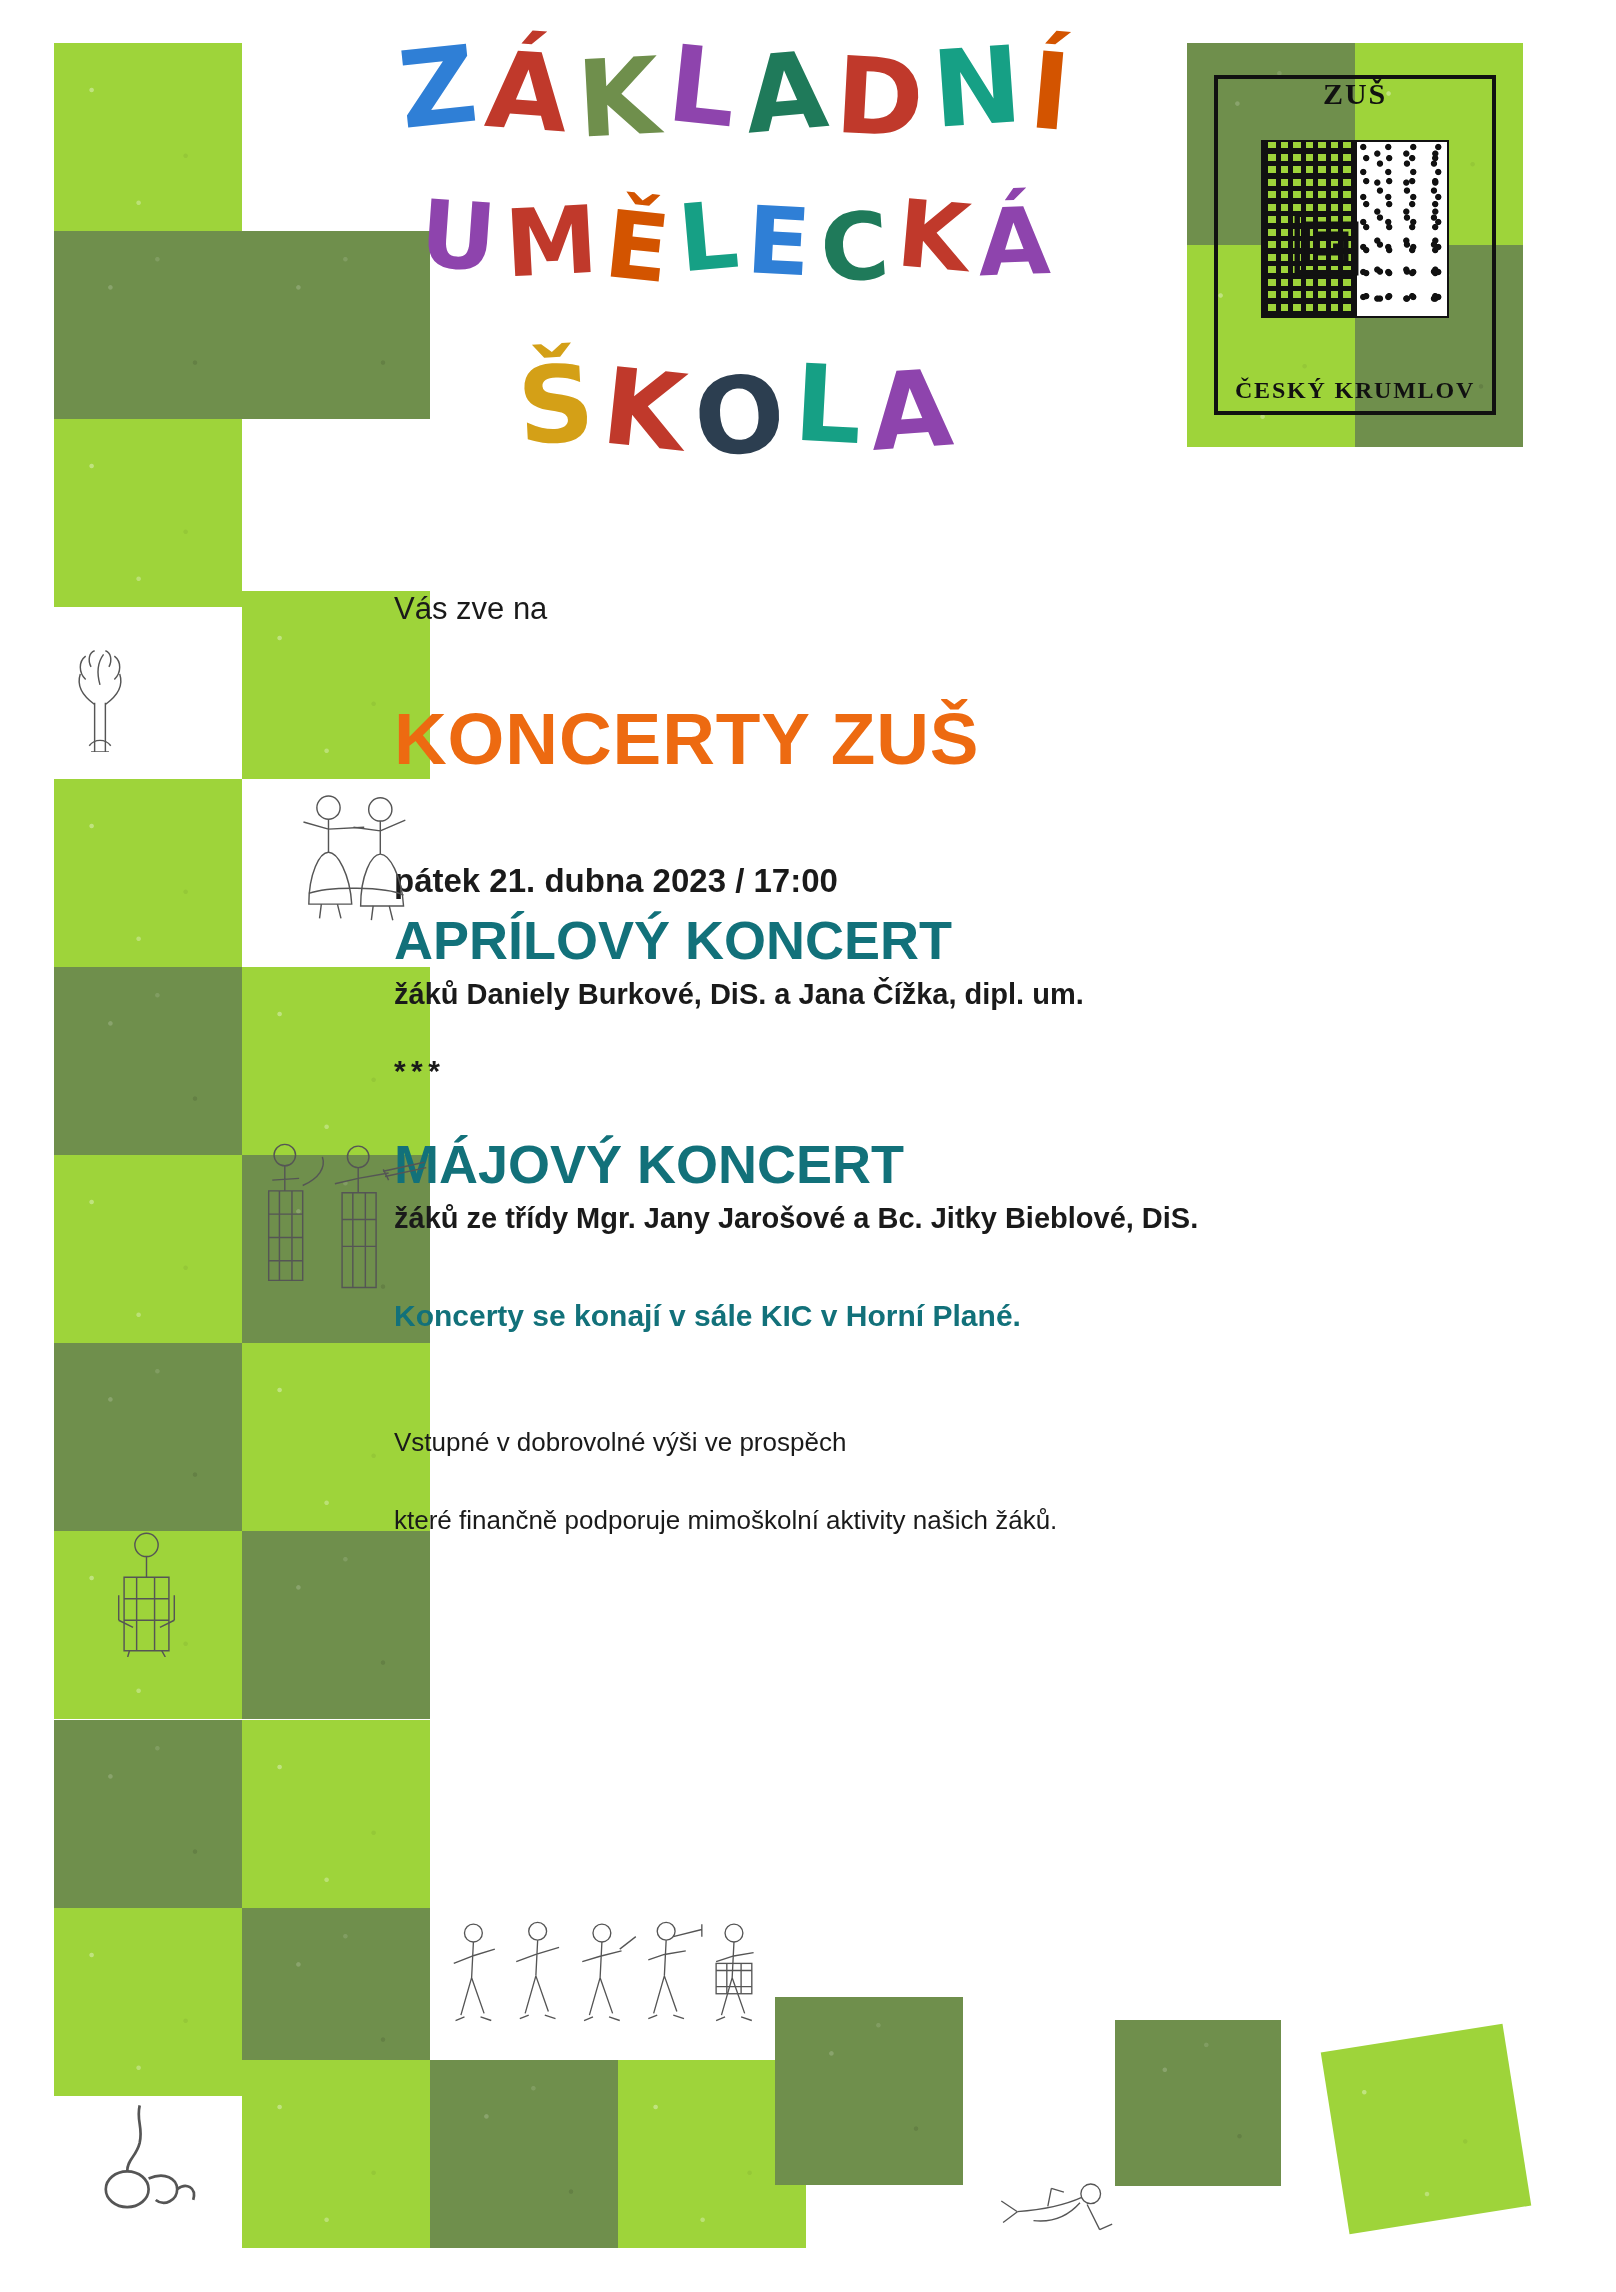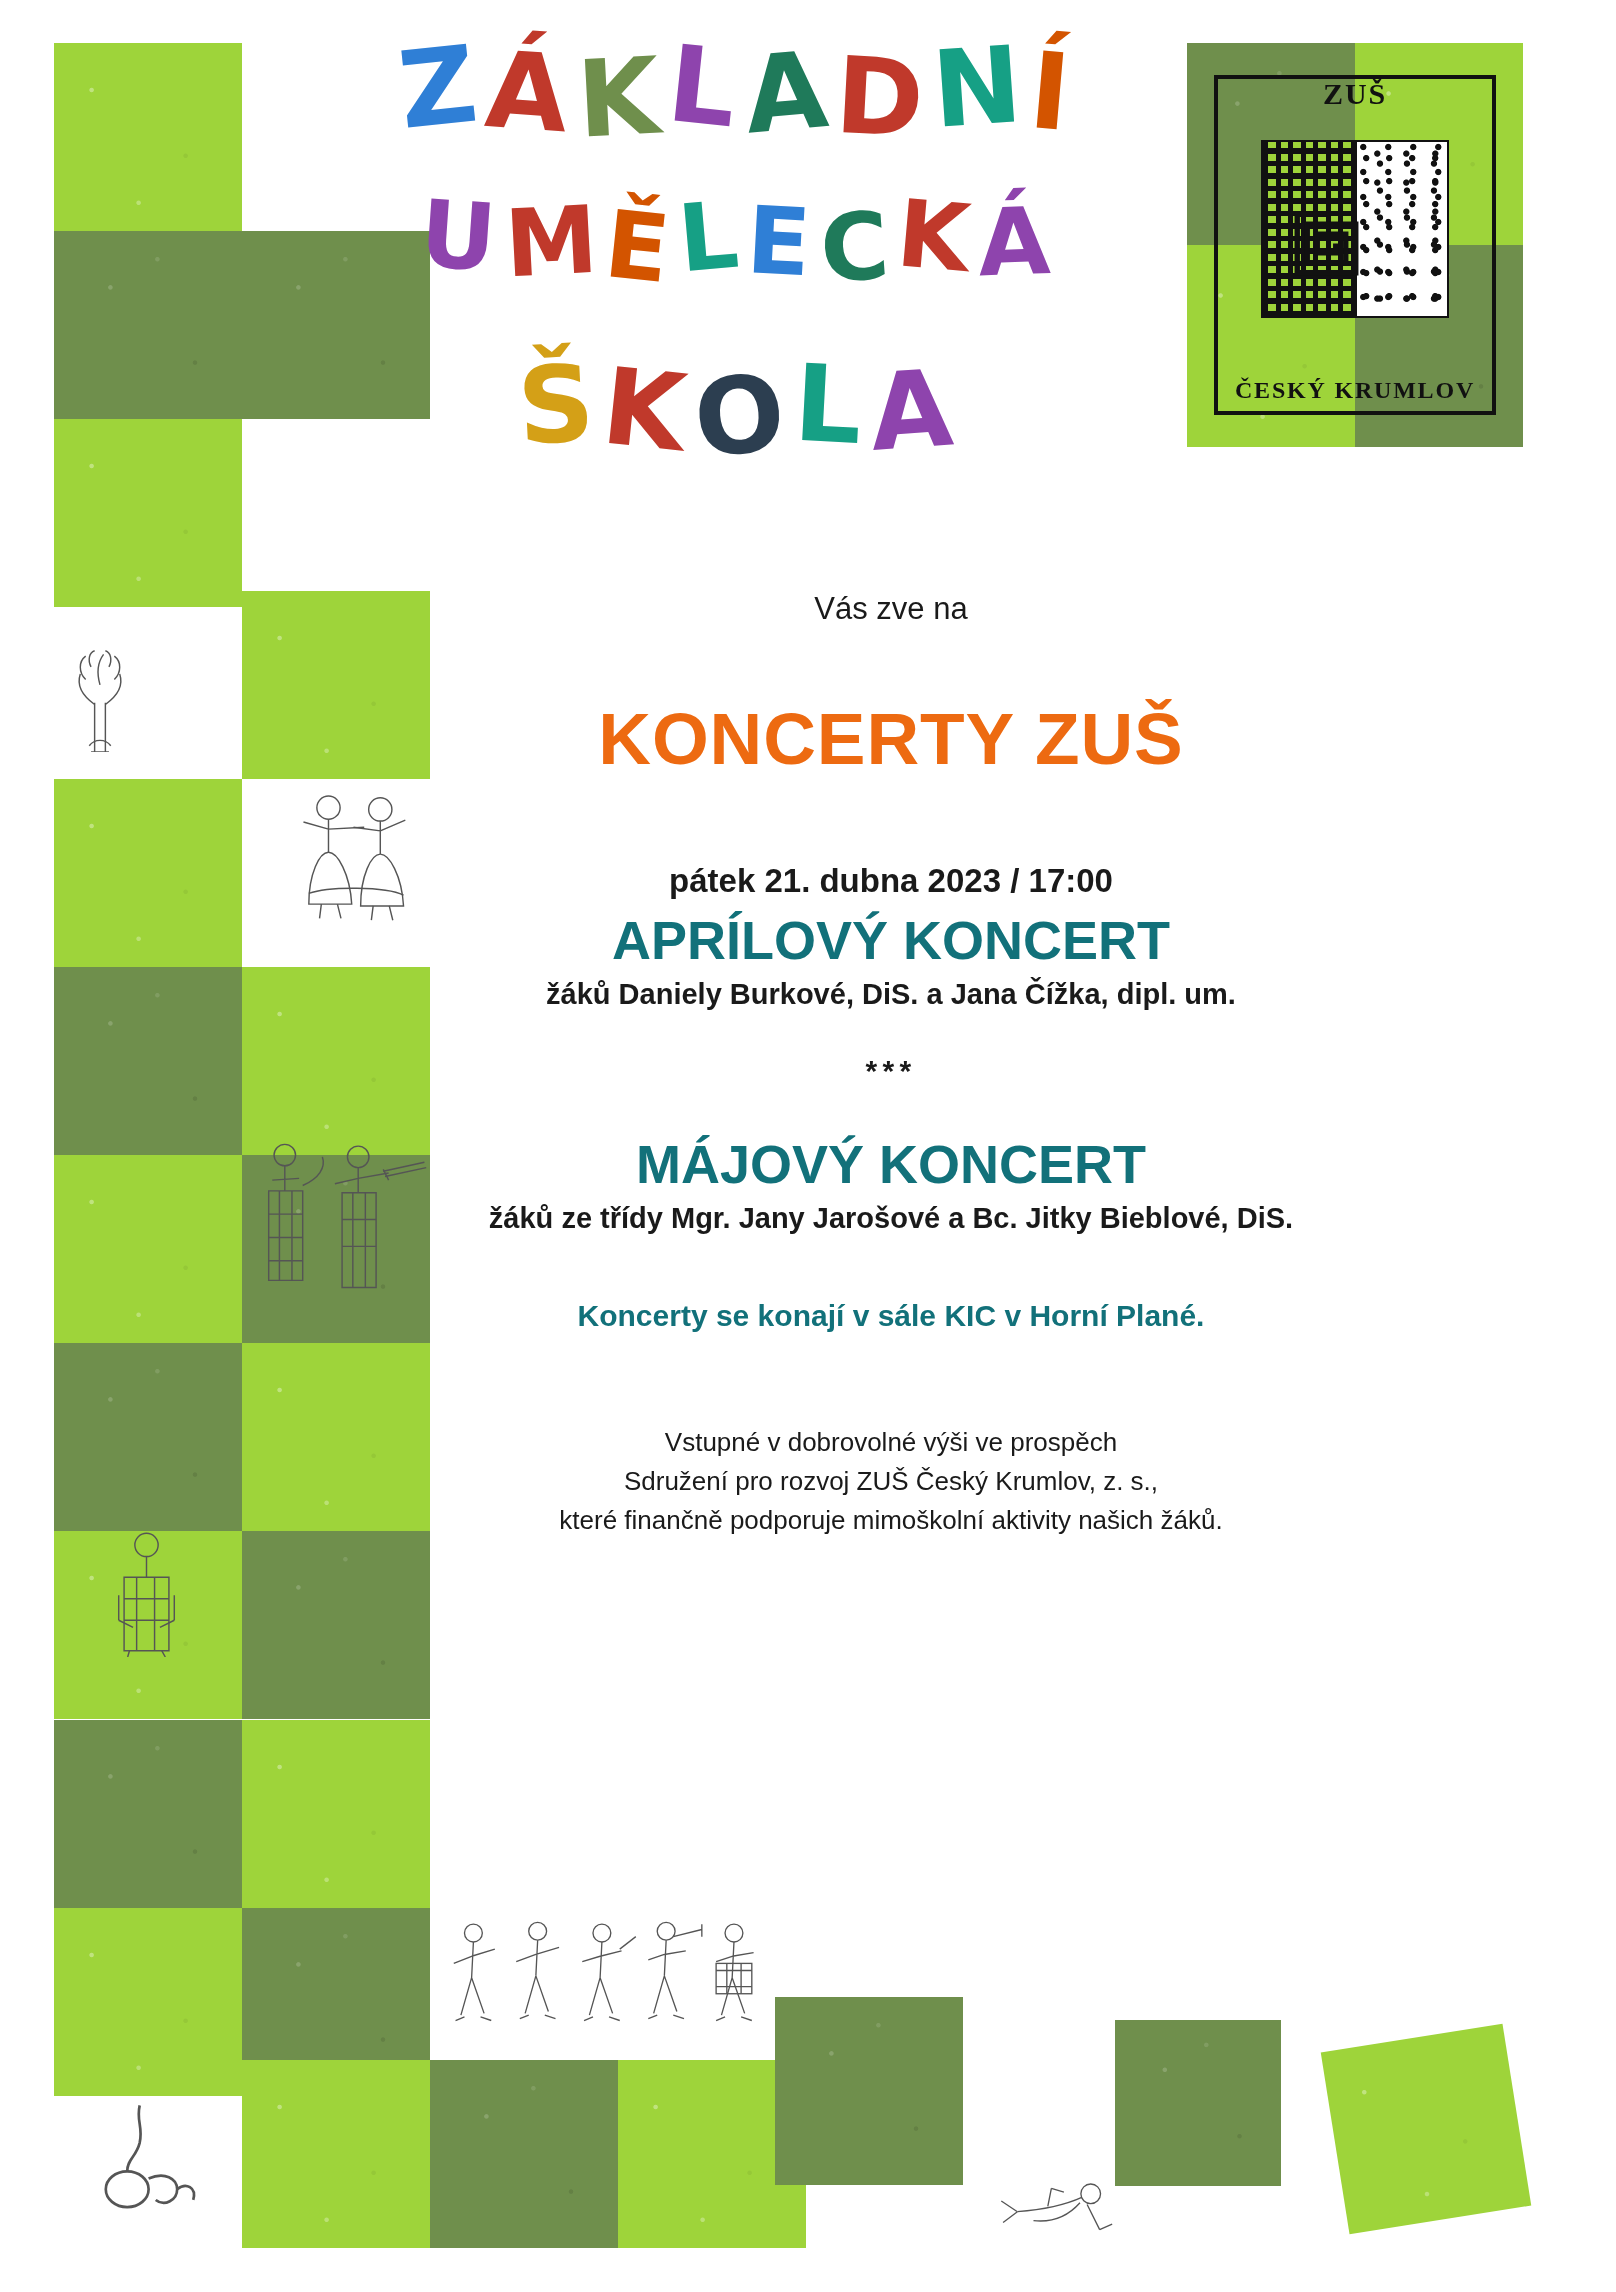--- a/index.html
+++ b/index.html
@@ -129,21 +129,21 @@
   #hl1 { top: 0px;   font-size: 106px; letter-spacing: 9px; }
   #hl2 { top: 157px; font-size: 93px; letter-spacing: 9px; }
   #hl3 { top: 318px; font-size: 106px; letter-spacing: 9px; }
 
   
   #content {
     position: absolute;
     left: 394px;
     top: 591px;
     width: 994px;
-    text-align: center;
+    text-align: left;
   }
   .invite {
     font-size: 31px;
     color: #1a1a1a;
     margin: 0 0 70px 0;
   }
   .main-title {
     font-size: 73px;
     font-weight: bold;
     color: #ED6A11;
@@ -268,21 +268,21 @@
 
     <p class="stars">***</p>
 
     <h2 class="event-name">MÁJOVÝ KONCERT</h2>
     <p class="event-sub">žáků ze třídy Mgr. Jany Jarošové a Bc. Jitky Bieblové, DiS.</p>
 
     <p class="venue">Koncerty se konají v sále KIC v Horní Plané.</p>
 
     <p class="note">
       <span>Vstupné v dobrovolné výši ve prospěch</span><br>
-      <span>Sdružení pro rozvoj ZUŠ Český Krumlov, z. s.,</span><br>
+      <br>
       <span>které finančně podporuje mimoškolní aktivity našich žáků.</span>
     </p>
   </div>
 
   <div class="sketch" style="left:64px; top:649px; width:72px; height:103px;">
     <svg viewBox="0 0 80 115" width="72" height="103">
       <g fill="none" stroke="#555" stroke-width="1.6">
         <path d="M34 115 L34 60 M46 115 L46 60 M30 115 L50 115"></path>
         <path d="M34 62 C20 52 14 40 18 28 M46 62 C60 52 66 40 62 28"></path>
         <path d="M24 34 C16 26 16 14 24 8 M40 40 C36 26 38 14 44 6 M56 34 C64 26 64 14 56 8"></path>

